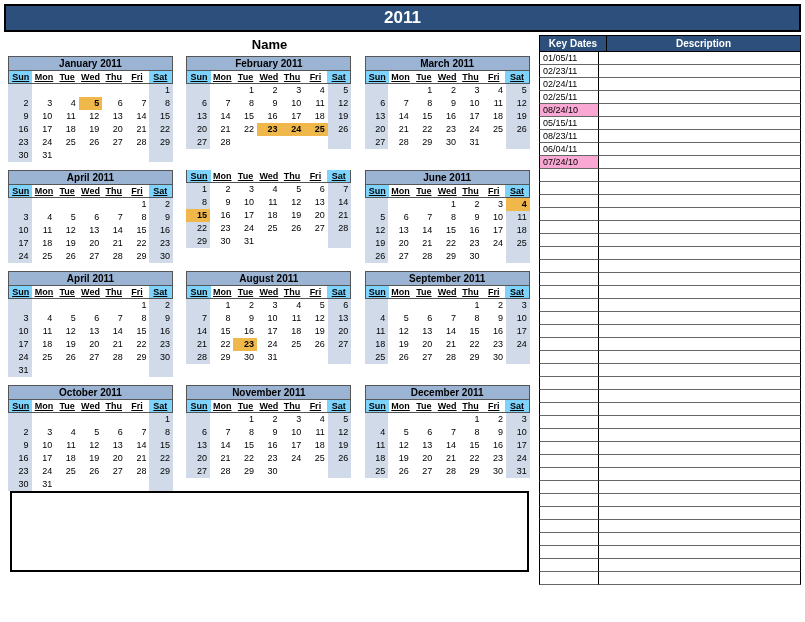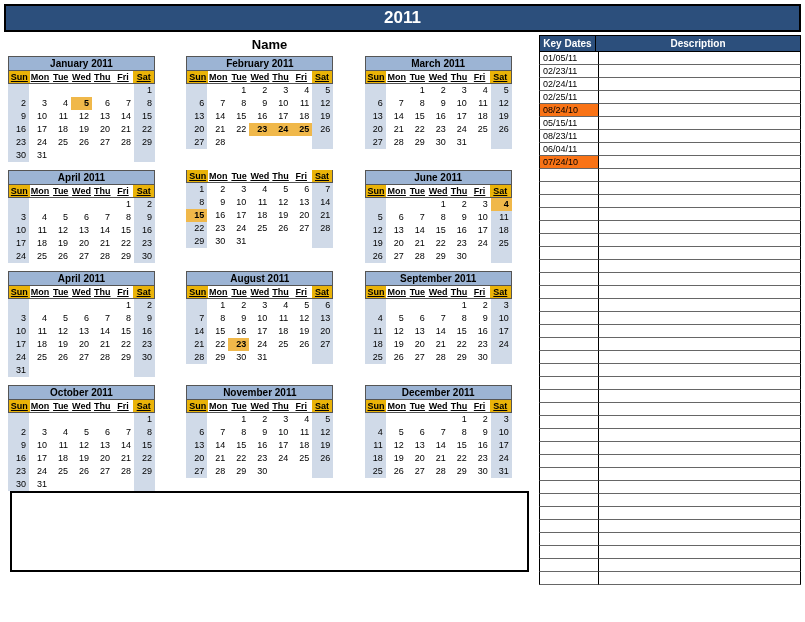--- a/index.html
+++ b/index.html
@@ -2,39 +2,39 @@
 <html><head>
 <meta charset="utf-8">
 <style>
 *{box-sizing:border-box;margin:0;padding:0;font-family:Arial,sans-serif}
 body{background:#fff;width:805px;height:622px;font-size:9px;padding:4px}
 .yearbar{background:#2c4f7c;border:2px solid #000;text-align:center;color:#fff;font-weight:bold;font-size:17px;padding:2px;margin:0 0 3px 0}
 .top{display:flex;gap:0}
 .left{flex:1}
 .namebox{text-align:center;font-weight:bold;font-size:13px;padding:2px;margin-bottom:2px}
 .months-grid{display:grid;grid-template-columns:repeat(3,1fr);gap:8px 12px;padding:0 4px}
-.month{width:147px}
+.month{width:165px}
 .month-hdr{background:#9cb4d4;text-align:center;font-weight:bold;font-size:10px;padding:1px;border:1px solid #555}
 .daynames{display:grid;grid-template-columns:repeat(7,1fr);border:1px solid #555;border-top:none}
 .daynames span{text-align:center;font-weight:bold;font-size:9px;padding:1px;background:#fff;text-decoration:underline}
-.daynames span:first-child,.daynames span:last-child{background:#eab308}
+.daynames span:first-child,.daynames span:last-child{background:#7dd3fc}
 .days{display:grid;grid-template-columns:repeat(7,1fr)}
 .days span{text-align:right;font-size:9px;padding:1px 3px;height:13px;background:#fff}
 .days span.we{background:#d0dae8}
 .days span.hl{background:#f0b84a;font-weight:bold}
 .sidebar{width:262px;margin-left:4px}
 .sb-hdr{display:flex}
 .sb-hdr div{background:#2c4f7c;color:#fff;text-align:center;font-weight:bold;font-size:10px;padding:2px;border:1px solid #000}
-.kcol{width:57px}
+.kcol{width:68px}
 .dcol{flex:1;border-left:none!important}
 .sb-row{display:flex}
 .sb-row div{border-right:1px solid #000;border-bottom:1px solid #666;padding:1px 3px;font-size:9px;height:13px}
 .sb-row .k{width:60px;border-left:1px solid #000}
 .sb-row .d{flex:1}
-.sb-row.pink .k{background:#f97316}
+.sb-row.pink .k{background:#f9a8d4}
 .notes-lbl{font-weight:bold;font-size:10px;padding:2px 4px;margin-top:4px}
 .notes-box{border:2px solid #000;height:81px;margin:0 6px}
 </style>
 </head>
 <body>
 
 <div class="yearbar">2011</div>
 <div class="top">
   <div class="left">
     <div class="namebox">Name</div>

